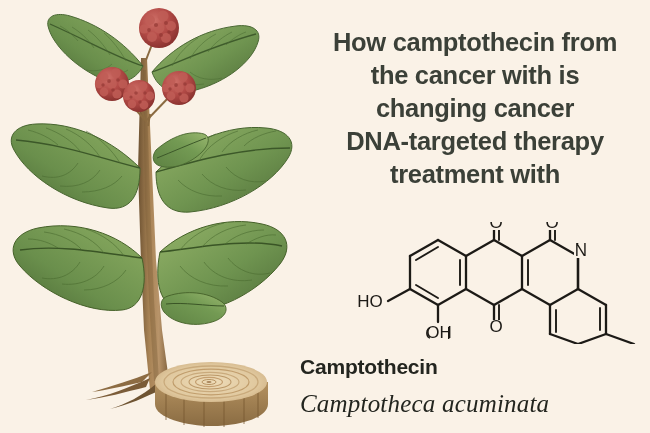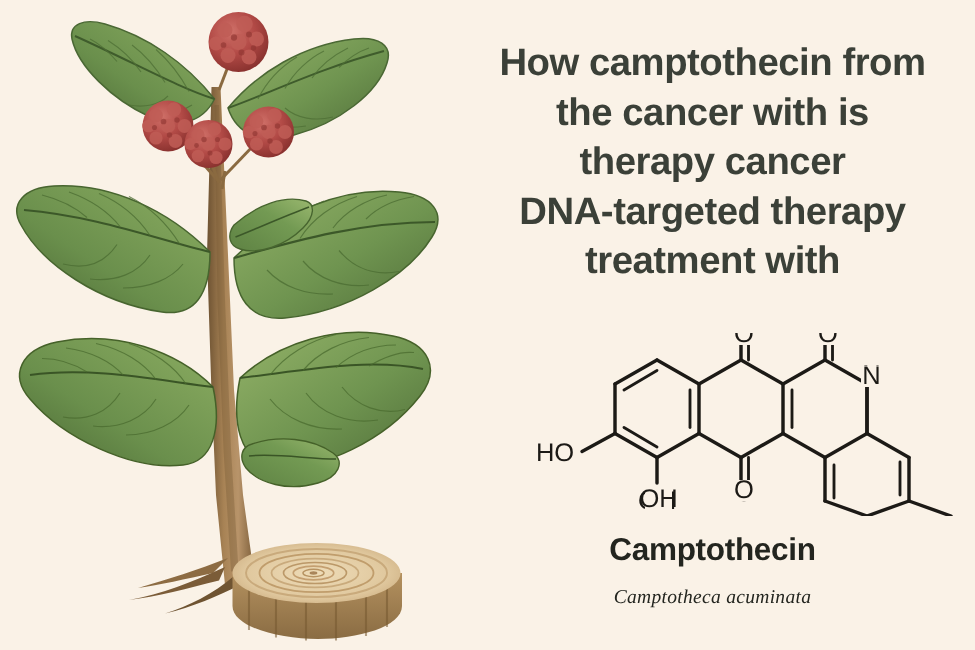--- a/index.html
+++ b/index.html
@@ -71,38 +71,37 @@
     display: block;
     width: 302px;
     height: 122px;
   }
 
   #compound-name {
     position: absolute;
     left: 0;
     top: 355px;
     width: 350px;
-    text-align: center;
     color: #23251f;
     font-family: "Liberation Sans", sans-serif;
     font-weight: bold;
     font-size: 21px;
     letter-spacing: -0.2px;
   }
 
   #species-name {
     position: absolute;
     left: 0;
     top: 390px;
     width: 350px;
-    text-align: center;
+    text-align: left;
     color: #23251f;
     font-family: "Liberation Serif", serif;
     font-style: italic;
-    font-size: 13px;
+    font-size: 25px;
     letter-spacing: 0.2px;
   }
 </style>
 </head>
 <body>
 
 <div id="stage">
 
   <div id="illustration">
     <svg viewBox="0 0 310 433" xmlns="http://www.w3.org/2000/svg">
@@ -353,21 +352,21 @@
         </g>
       </g>
     </svg>
   </div>
 
   <div id="right-col">
 
     <div id="headline">
       <div>How camptothecin from</div>
       <div>the cancer with is</div>
-      <div>therapy cancer</div>
+      <div>changing cancer</div>
       <div>DNA-targeted therapy</div>
       <div>treatment with</div>
     </div>
 
     <div id="structure">
       <svg viewBox="0 0 302 122" xmlns="http://www.w3.org/2000/svg">
         <g fill="none" stroke="#1c1a16" stroke-width="2.3" stroke-linecap="round" stroke-linejoin="round">
 
           <path d="M62 34 L90 18"></path>
           <path d="M90 18 L118 34"></path>

